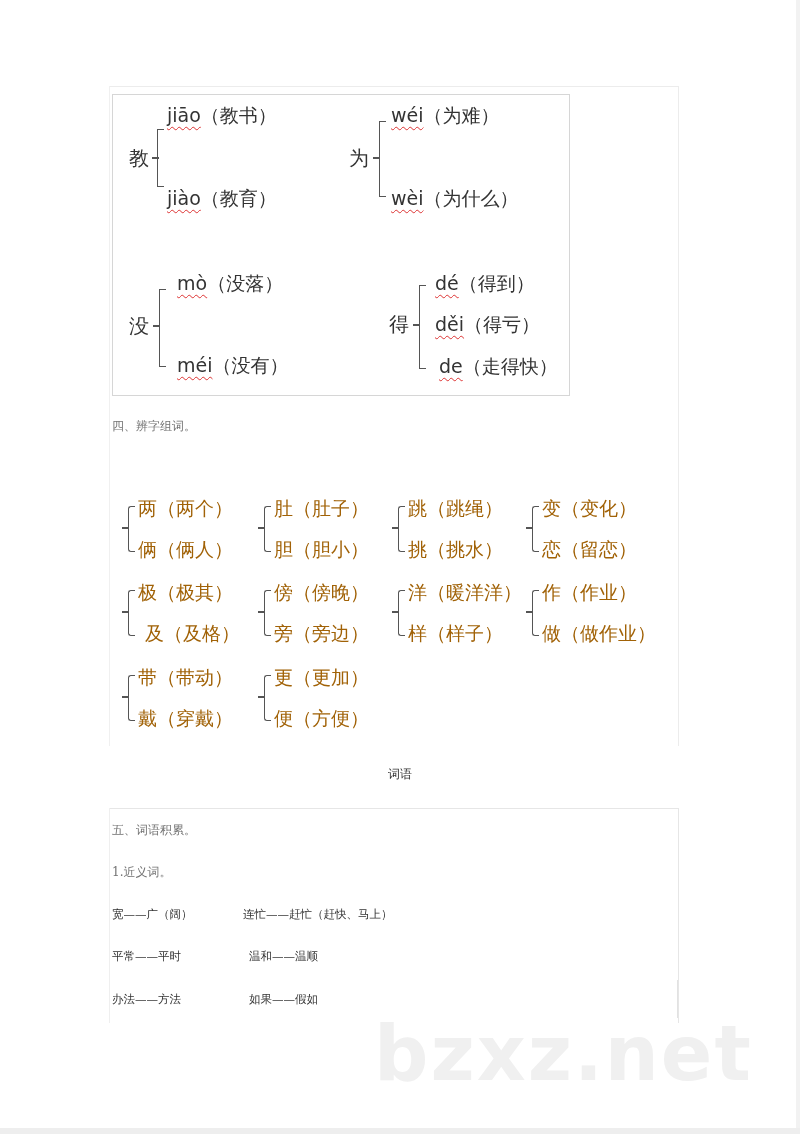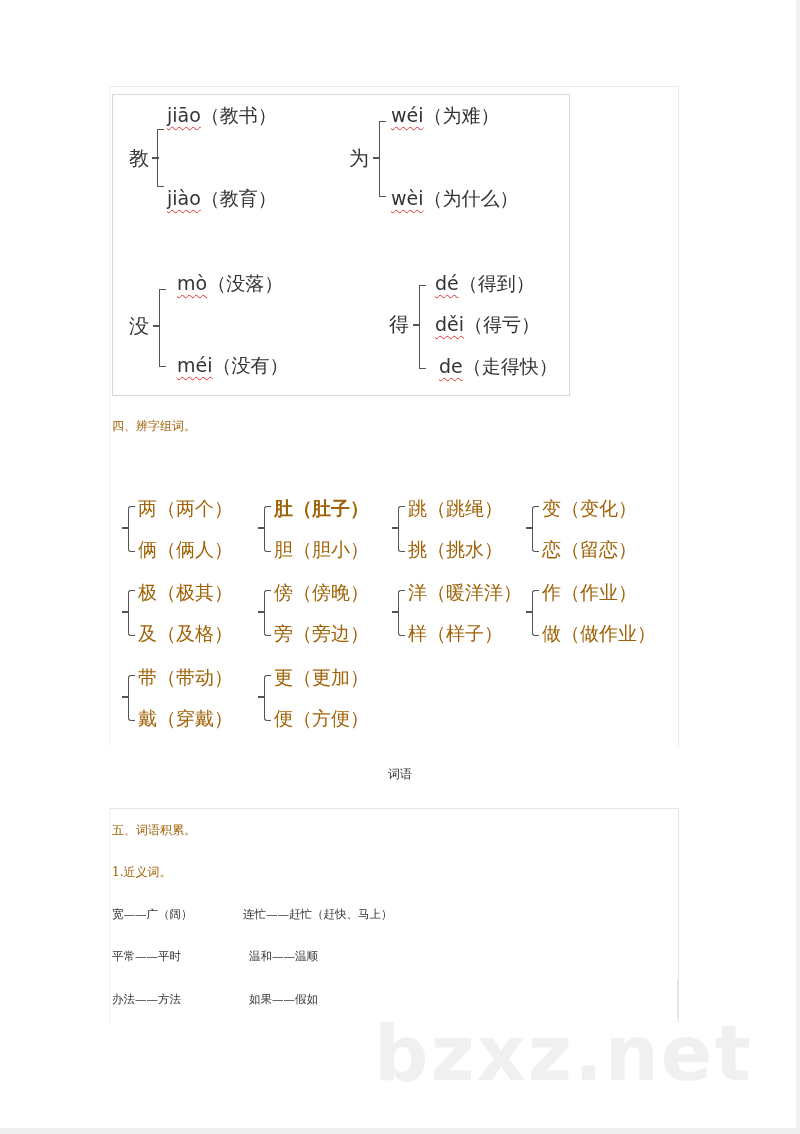--- a/index.html
+++ b/index.html
@@ -20,21 +20,21 @@
     position:absolute; left:112px; top:94px; width:456px; height:300px;
     border:1px solid #d6d6d6; background:#fff;
   }
   .grp { position:absolute; }
   .grp .head { position:absolute; font-size:20px; color:#333; }
   .grp .bracket { position:absolute; border:1.5px solid #555; border-right:none; width:6px; }
   .grp .tick { position:absolute; height:1.5px; background:#555; width:7px; }
   .grp .item { position:absolute; font-size:19px; color:#333; white-space:nowrap; font-family:"DejaVu Sans", sans-serif; }
   .py { text-decoration: underline wavy #d33; text-underline-offset:4px; text-decoration-thickness:1px; }
 
-  .sec-title { position:absolute; font-family:"DejaVu Serif", serif; font-size:12px; color:#a16207; }
+  .sec-title { position:absolute; font-family:"DejaVu Serif", serif; font-size:12px; color:#737373; }
 
   .bian-grp { position:absolute; }
   .bian-grp .bracket { position:absolute; left:0; top:10px; width:6px; height:44px; border:1.5px solid #555; border-right:none; border-radius:3px 0 0 3px; }
   .bian-grp .tick { position:absolute; left:-6px; top:31px; width:7px; height:1.5px; background:#555; }
   .bian-grp .line { position:absolute; left:10px; font-size:19px; color:#a16207; white-space:nowrap; }
 
   .center-label { position:absolute; left:0; width:800px; top:766px; text-align:center; font-family:"DejaVu Serif", serif; font-size:12px; color:#333; }
 
   .frame2-top { position:absolute; left:109px; top:808px; width:570px; height:1px; background:#e6e6e6; }
   .frame2-left { position:absolute; left:109px; top:808px; width:1px; height:215px; background:#efefef; }
@@ -99,41 +99,41 @@
 
 <div class="bian-grp" style="left:128px; top:496px;">
   <span class="tick"></span>
     <span class="bracket"></span>
   <span class="line" style="top:0;">两（两个）</span>
   <span class="line" style="top:41px;">俩（俩人）</span>
 </div>
 <div class="bian-grp" style="left:264px; top:496px;">
   <span class="tick"></span>
     <span class="bracket"></span>
-  <span class="line" style="top:0;font-weight:bold;">肚（肚子）</span>
+  <span class="line" style="top:0;">肚（肚子）</span>
   <span class="line" style="top:41px;">胆（胆小）</span>
 </div>
 <div class="bian-grp" style="left:398px; top:496px;">
   <span class="tick"></span>
     <span class="bracket"></span>
   <span class="line" style="top:0;">跳（跳绳）</span>
   <span class="line" style="top:41px;">挑（挑水）</span>
 </div>
 <div class="bian-grp" style="left:532px; top:496px;">
   <span class="tick"></span>
     <span class="bracket"></span>
   <span class="line" style="top:0;">变（变化）</span>
   <span class="line" style="top:41px;">恋（留恋）</span>
 </div>
 
 <div class="bian-grp" style="left:128px; top:580px;">
   <span class="tick"></span>
     <span class="bracket"></span>
   <span class="line" style="top:0;">极（极其）</span>
-  <span class="line" style="top:41px;">及（及格）</span>
+  <span class="line" style="top:41px;margin-left:7px;">及（及格）</span>
 </div>
 <div class="bian-grp" style="left:264px; top:580px;">
   <span class="tick"></span>
     <span class="bracket"></span>
   <span class="line" style="top:0;">傍（傍晚）</span>
   <span class="line" style="top:41px;">旁（旁边）</span>
 </div>
 <div class="bian-grp" style="left:398px; top:580px;">
   <span class="tick"></span>
     <span class="bracket"></span>

